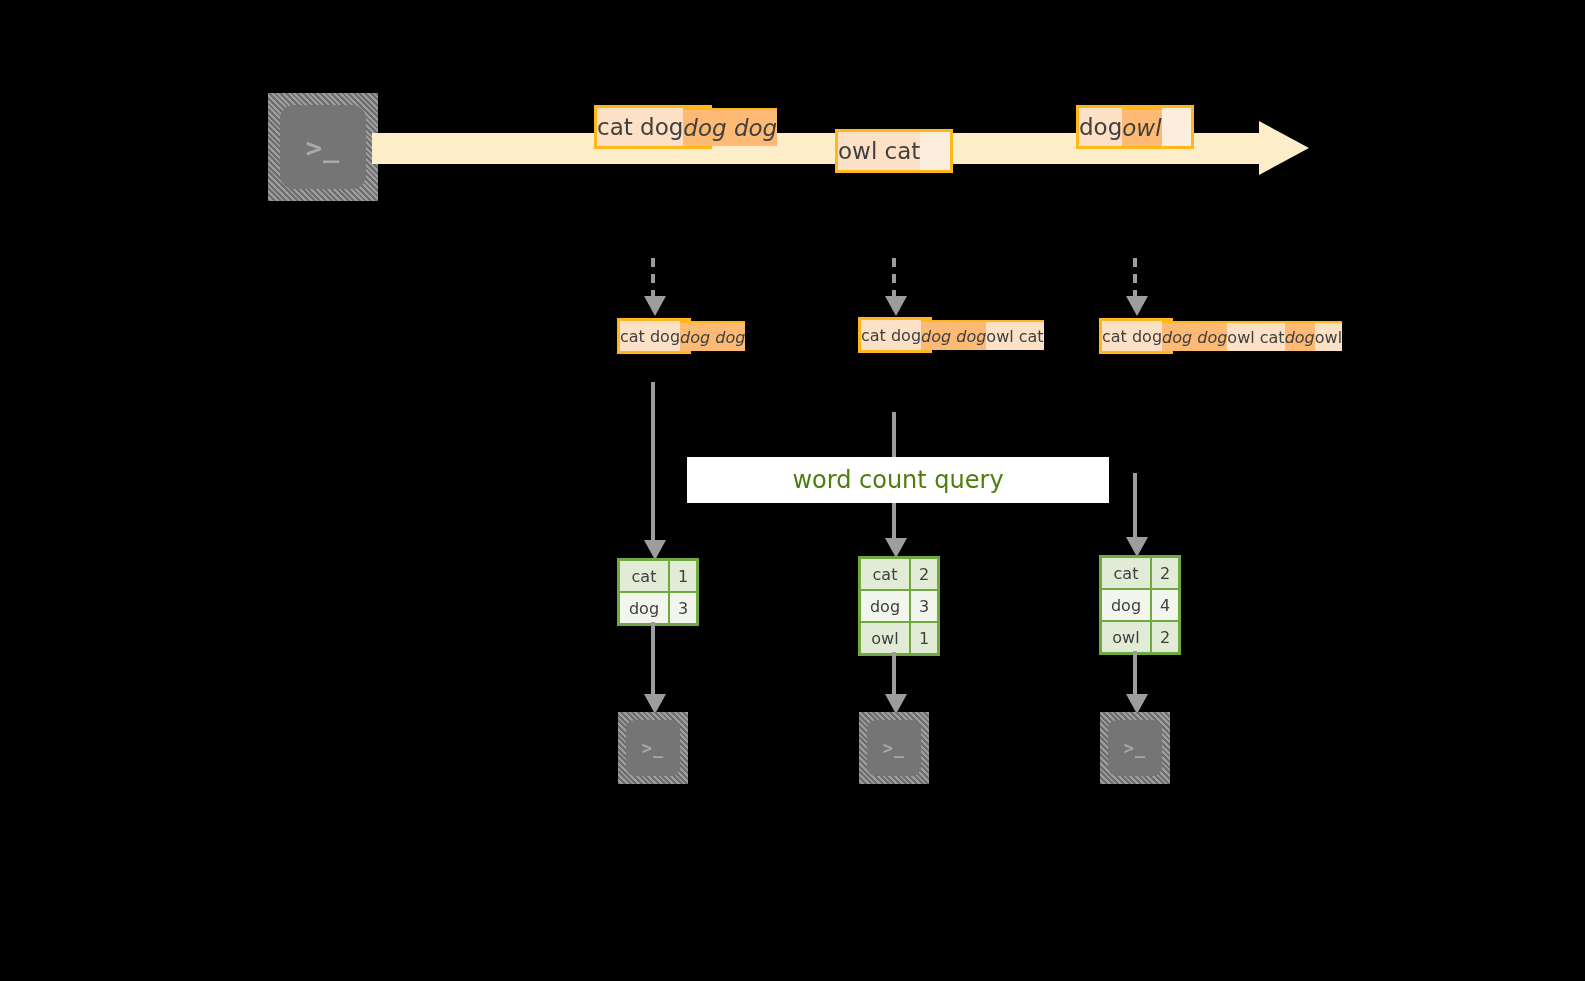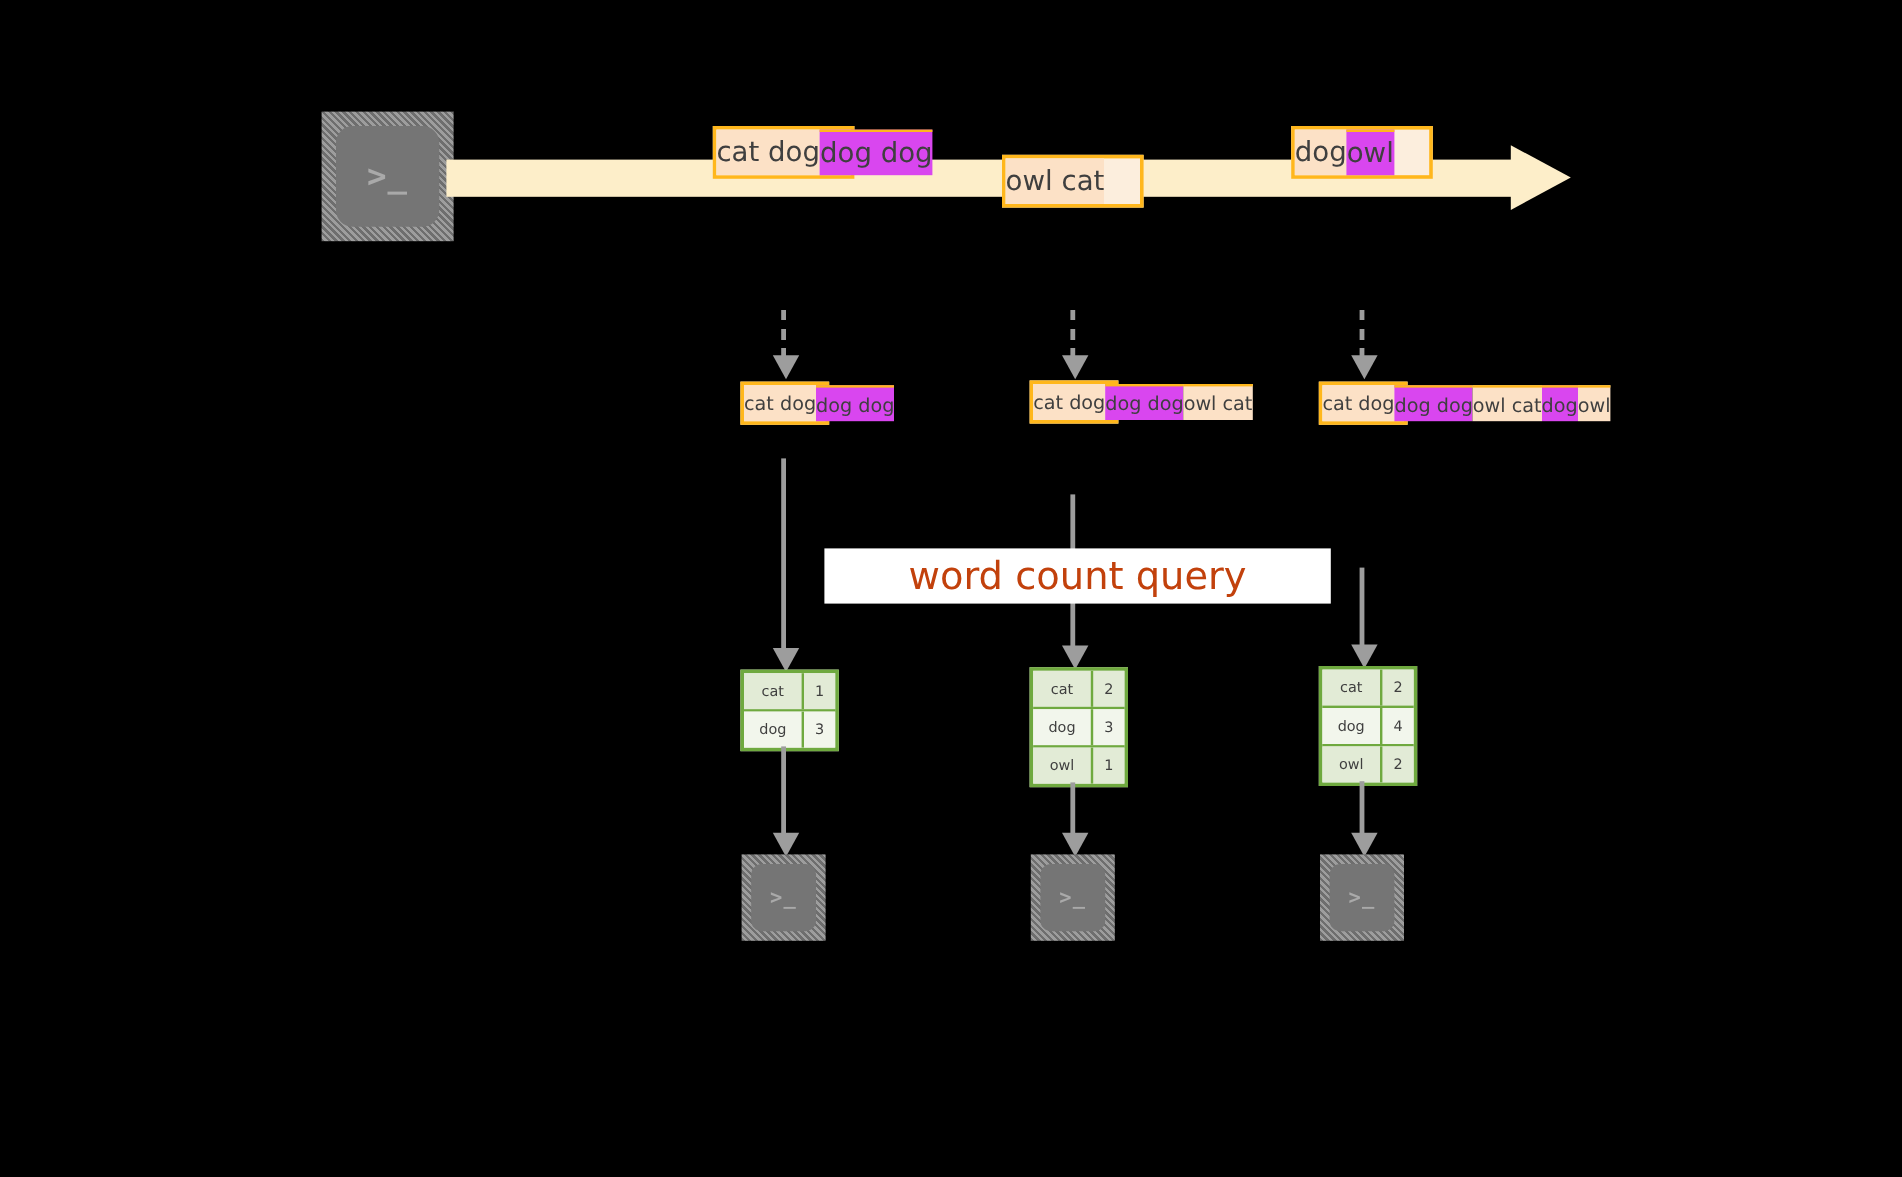--- a/index.html
+++ b/index.html
@@ -98,21 +98,21 @@
   }
   .evt-row {
     box-sizing: border-box;
     display: flex;
     align-items: center;
     justify-content: center;
     color: #3f3f3f;
     white-space: nowrap;
   }
   .evt-row.shade-a { background: #fce1c6; }
-  .evt-row.shade-b { background: #d946ef; }
+  .evt-row.shade-b { background: #fdba74; font-style: italic; }
   .evt-row + .evt-row { border-top: 2px solid #ffb71c; }
 
   
   .evt-big .evt-row { height: 38px; font-size: 23px; }
 
   #evt-top-1 { left: 594px; top: 105px;  width: 118px; }
   #evt-top-2 { left: 835px; top: 129px;  width: 118px; }
   #evt-top-3 { left: 1076px; top: 105px; width: 118px; }
   .evt-single .evt-row { height: 38px; }
 
@@ -135,21 +135,21 @@
     display: flex;
     height: 30px;
   }
   .res-row + .res-row { border-top: 2px solid #6fa93f; }
   .res-cell {
     box-sizing: border-box;
     display: flex;
     align-items: center;
     justify-content: center;
     color: #3f3f3f;
-    font-size: 12px;
+    font-size: 16px;
   }
   .res-cell.key { width: 48px; }
   .res-cell.val { width: 28px; border-left: 2px solid #6fa93f; }
   .res-row.shade-a .res-cell { background: #e2ebd6; }
   .res-row.shade-b .res-cell { background: #f2f6ec; }
 
   #res-1 { left: 617px;  top: 558px; }
   #res-2 { left: 858px;  top: 556px; }
   #res-3 { left: 1099px; top: 555px; }
 
@@ -182,22 +182,22 @@
     left: 687px;
     top: 457px;
     width: 422px;
     height: 46px;
     background: #ffffff;
     display: flex;
     align-items: center;
     justify-content: center;
   }
   #query-banner .query-text {
-    color: #c2410c;
-    font-size: 32px;
+    color: #4d7c0f;
+    font-size: 24px;
     white-space: nowrap;
   }
 </style>
 </head>
 <body>
 
 <div id="stage">
 
   <div id="terminal-source" class="terminal">
     <div class="term-inner">

